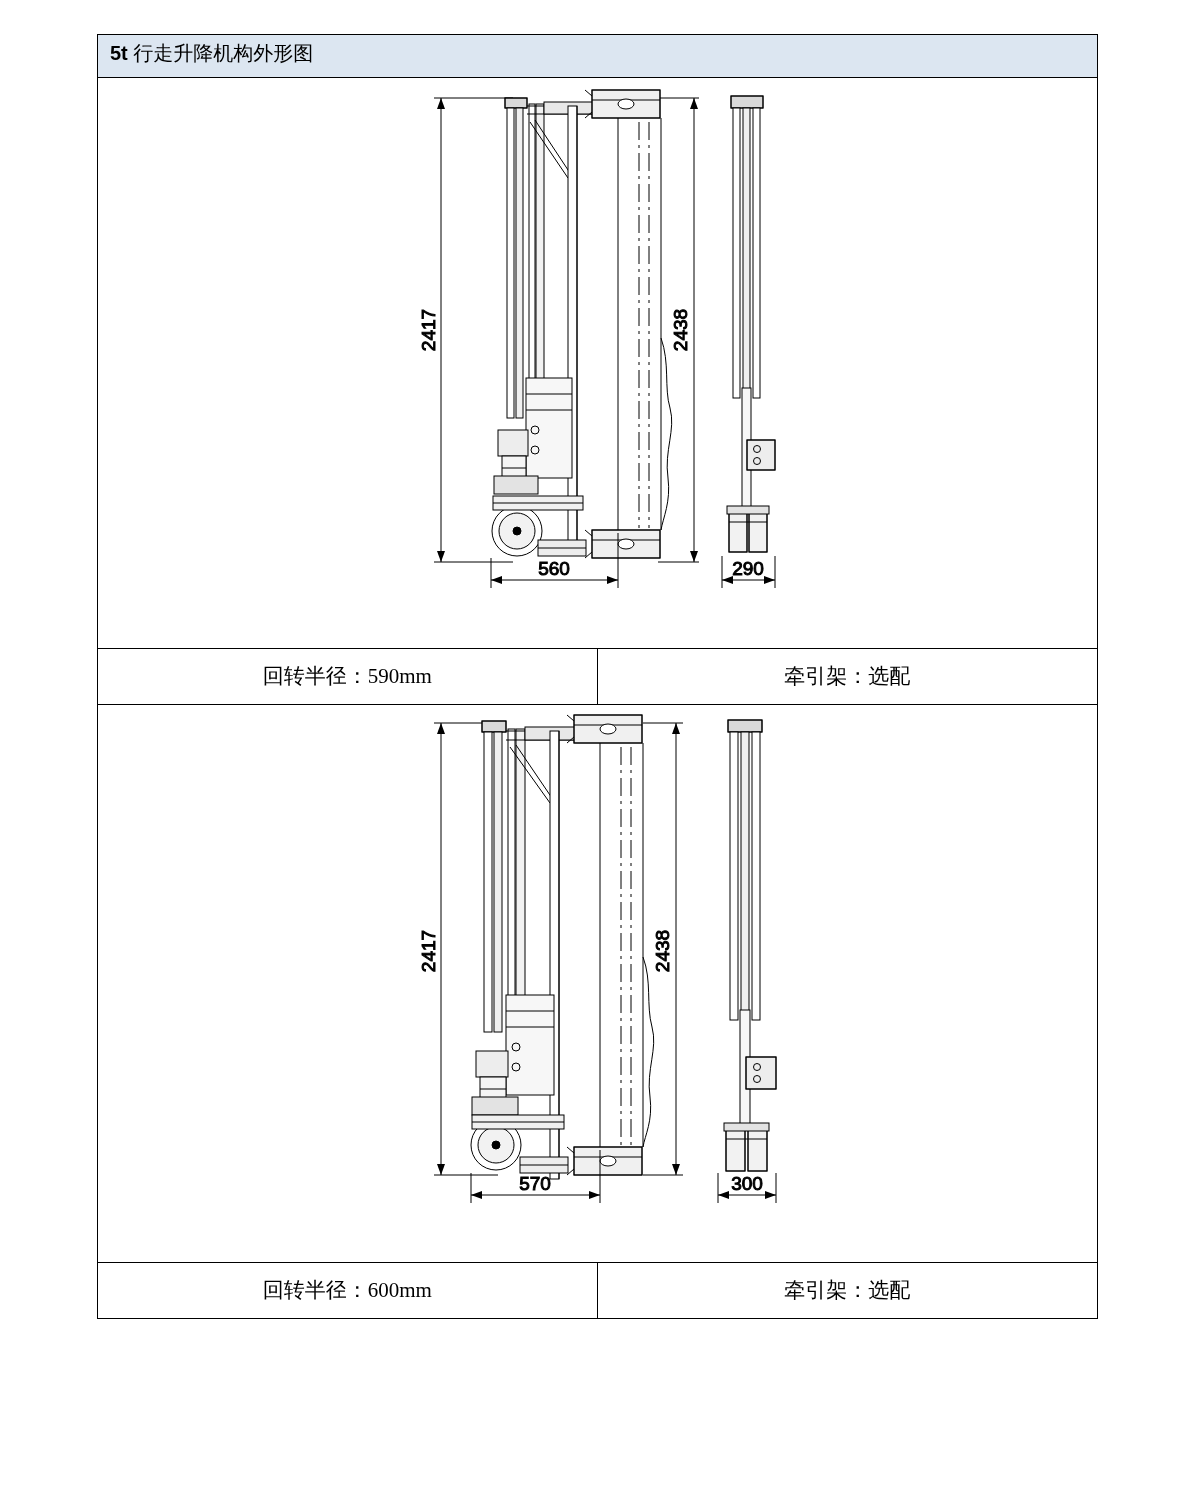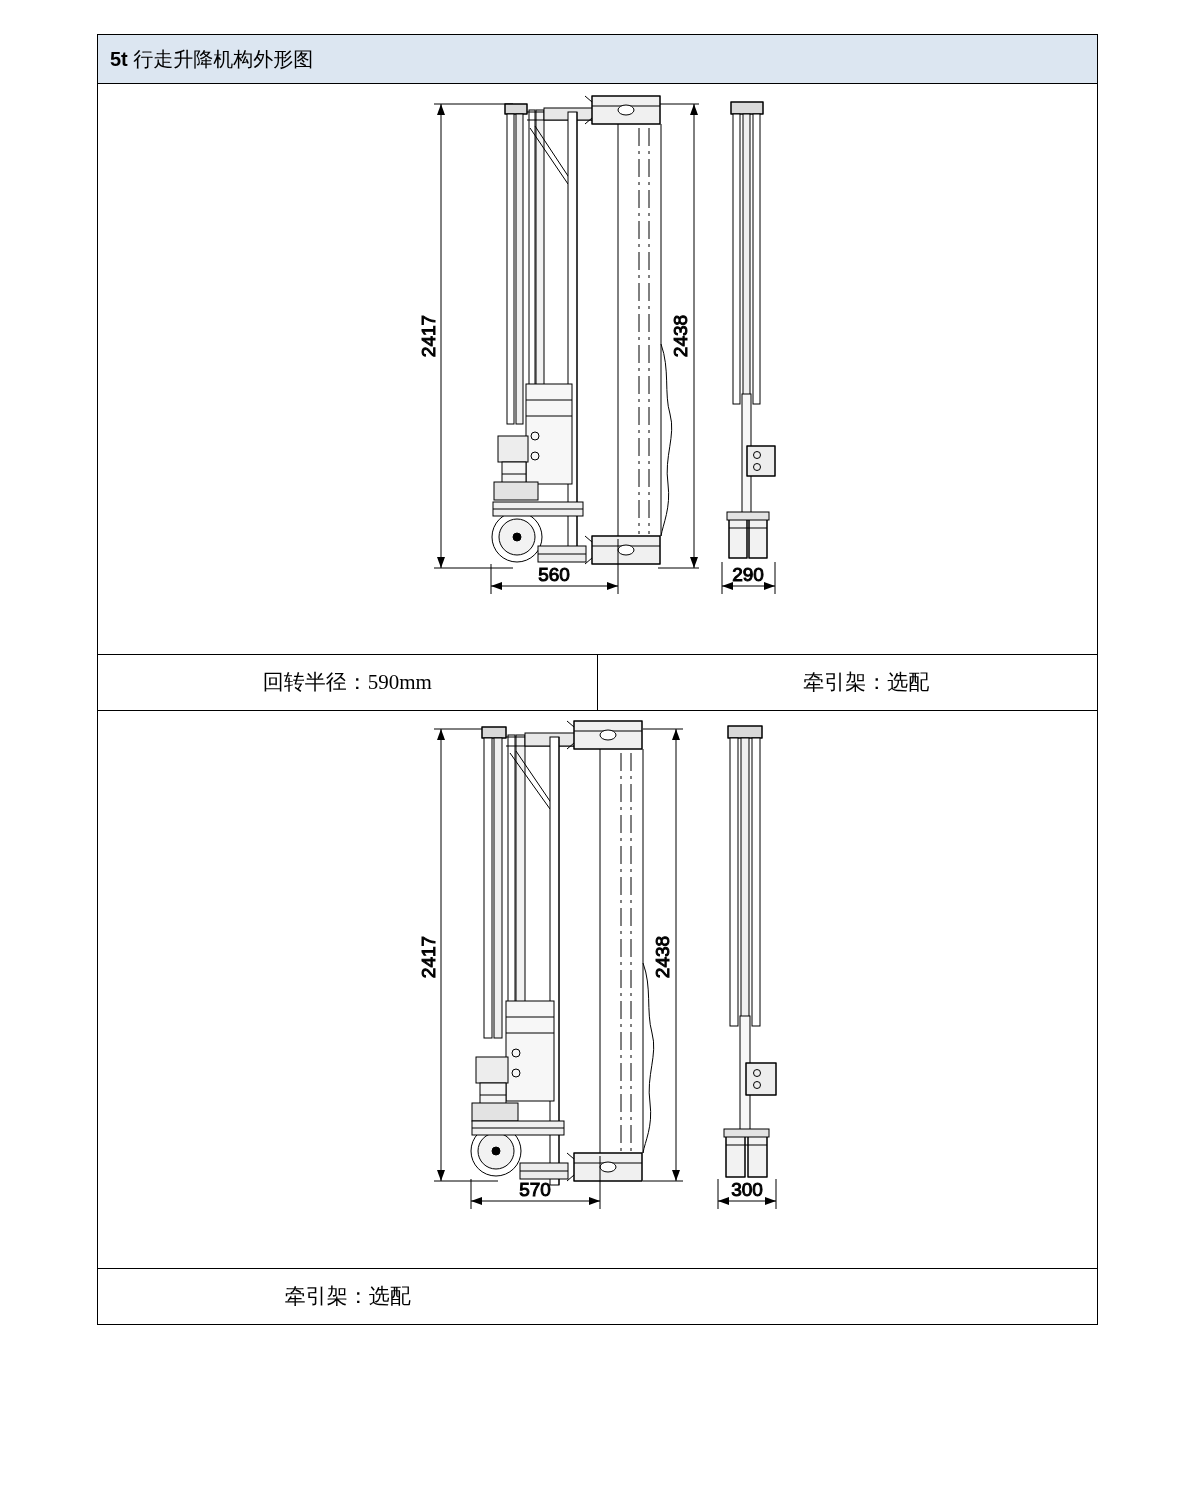--- a/index.html
+++ b/index.html
@@ -26,21 +26,21 @@
     position: absolute;
     left: 97px;
     top: 34px;
     width: 1001px;
     border: 1px solid #000;
     box-sizing: border-box;
   }
   .section-header {
     background: #dce6f1;
     border-bottom: 1px solid #000;
-    padding: 11px 0 11px 12px;
+    padding: 5px 0 11px 12px;
     font-size: 20px;
     line-height: 26px;
     height: 26px;
     box-sizing: content-box;
   }
   .section-header .tonnage {
     font-weight: bold;
   }
   .section-header .title-cn {
     font-weight: normal;
@@ -49,21 +49,20 @@
     border-bottom: 1px solid #000;
     position: relative;
     background: #fff;
     overflow: hidden;
   }
   .drawing-cell.first { height: 570px; }
   .drawing-cell.second { height: 557px; }
   .footer-row {
     display: flex;
     width: 100%;
-    gap: 19px;
   }
   .footer-cell {
     flex: 0 0 50%;
     box-sizing: border-box;
     text-align: center;
     font-size: 21px;
     font-family: "Liberation Serif", serif;
     padding: 14px 0 15px 0;
     line-height: 26px;
   }
@@ -330,17 +329,18 @@
             <path d="M678 490 l-11 -4 l0 8 z" fill="#000" stroke="none"></path>
             <line x1="620" y1="468" x2="620" y2="498"></line>
             <line x1="678" y1="468" x2="678" y2="498"></line>
             <text class="dimtext" x="649" y="485" text-anchor="middle">300</text>
           </g>
         </svg>
       </div>
     </div>
 
     <div class="footer-row">
+      <div class="footer-cell left">回转半径：600mm</div>
       <div class="footer-cell">牵引架：选配</div>
     </div>
 
   </div>
 </div>
 
 </body></html>

